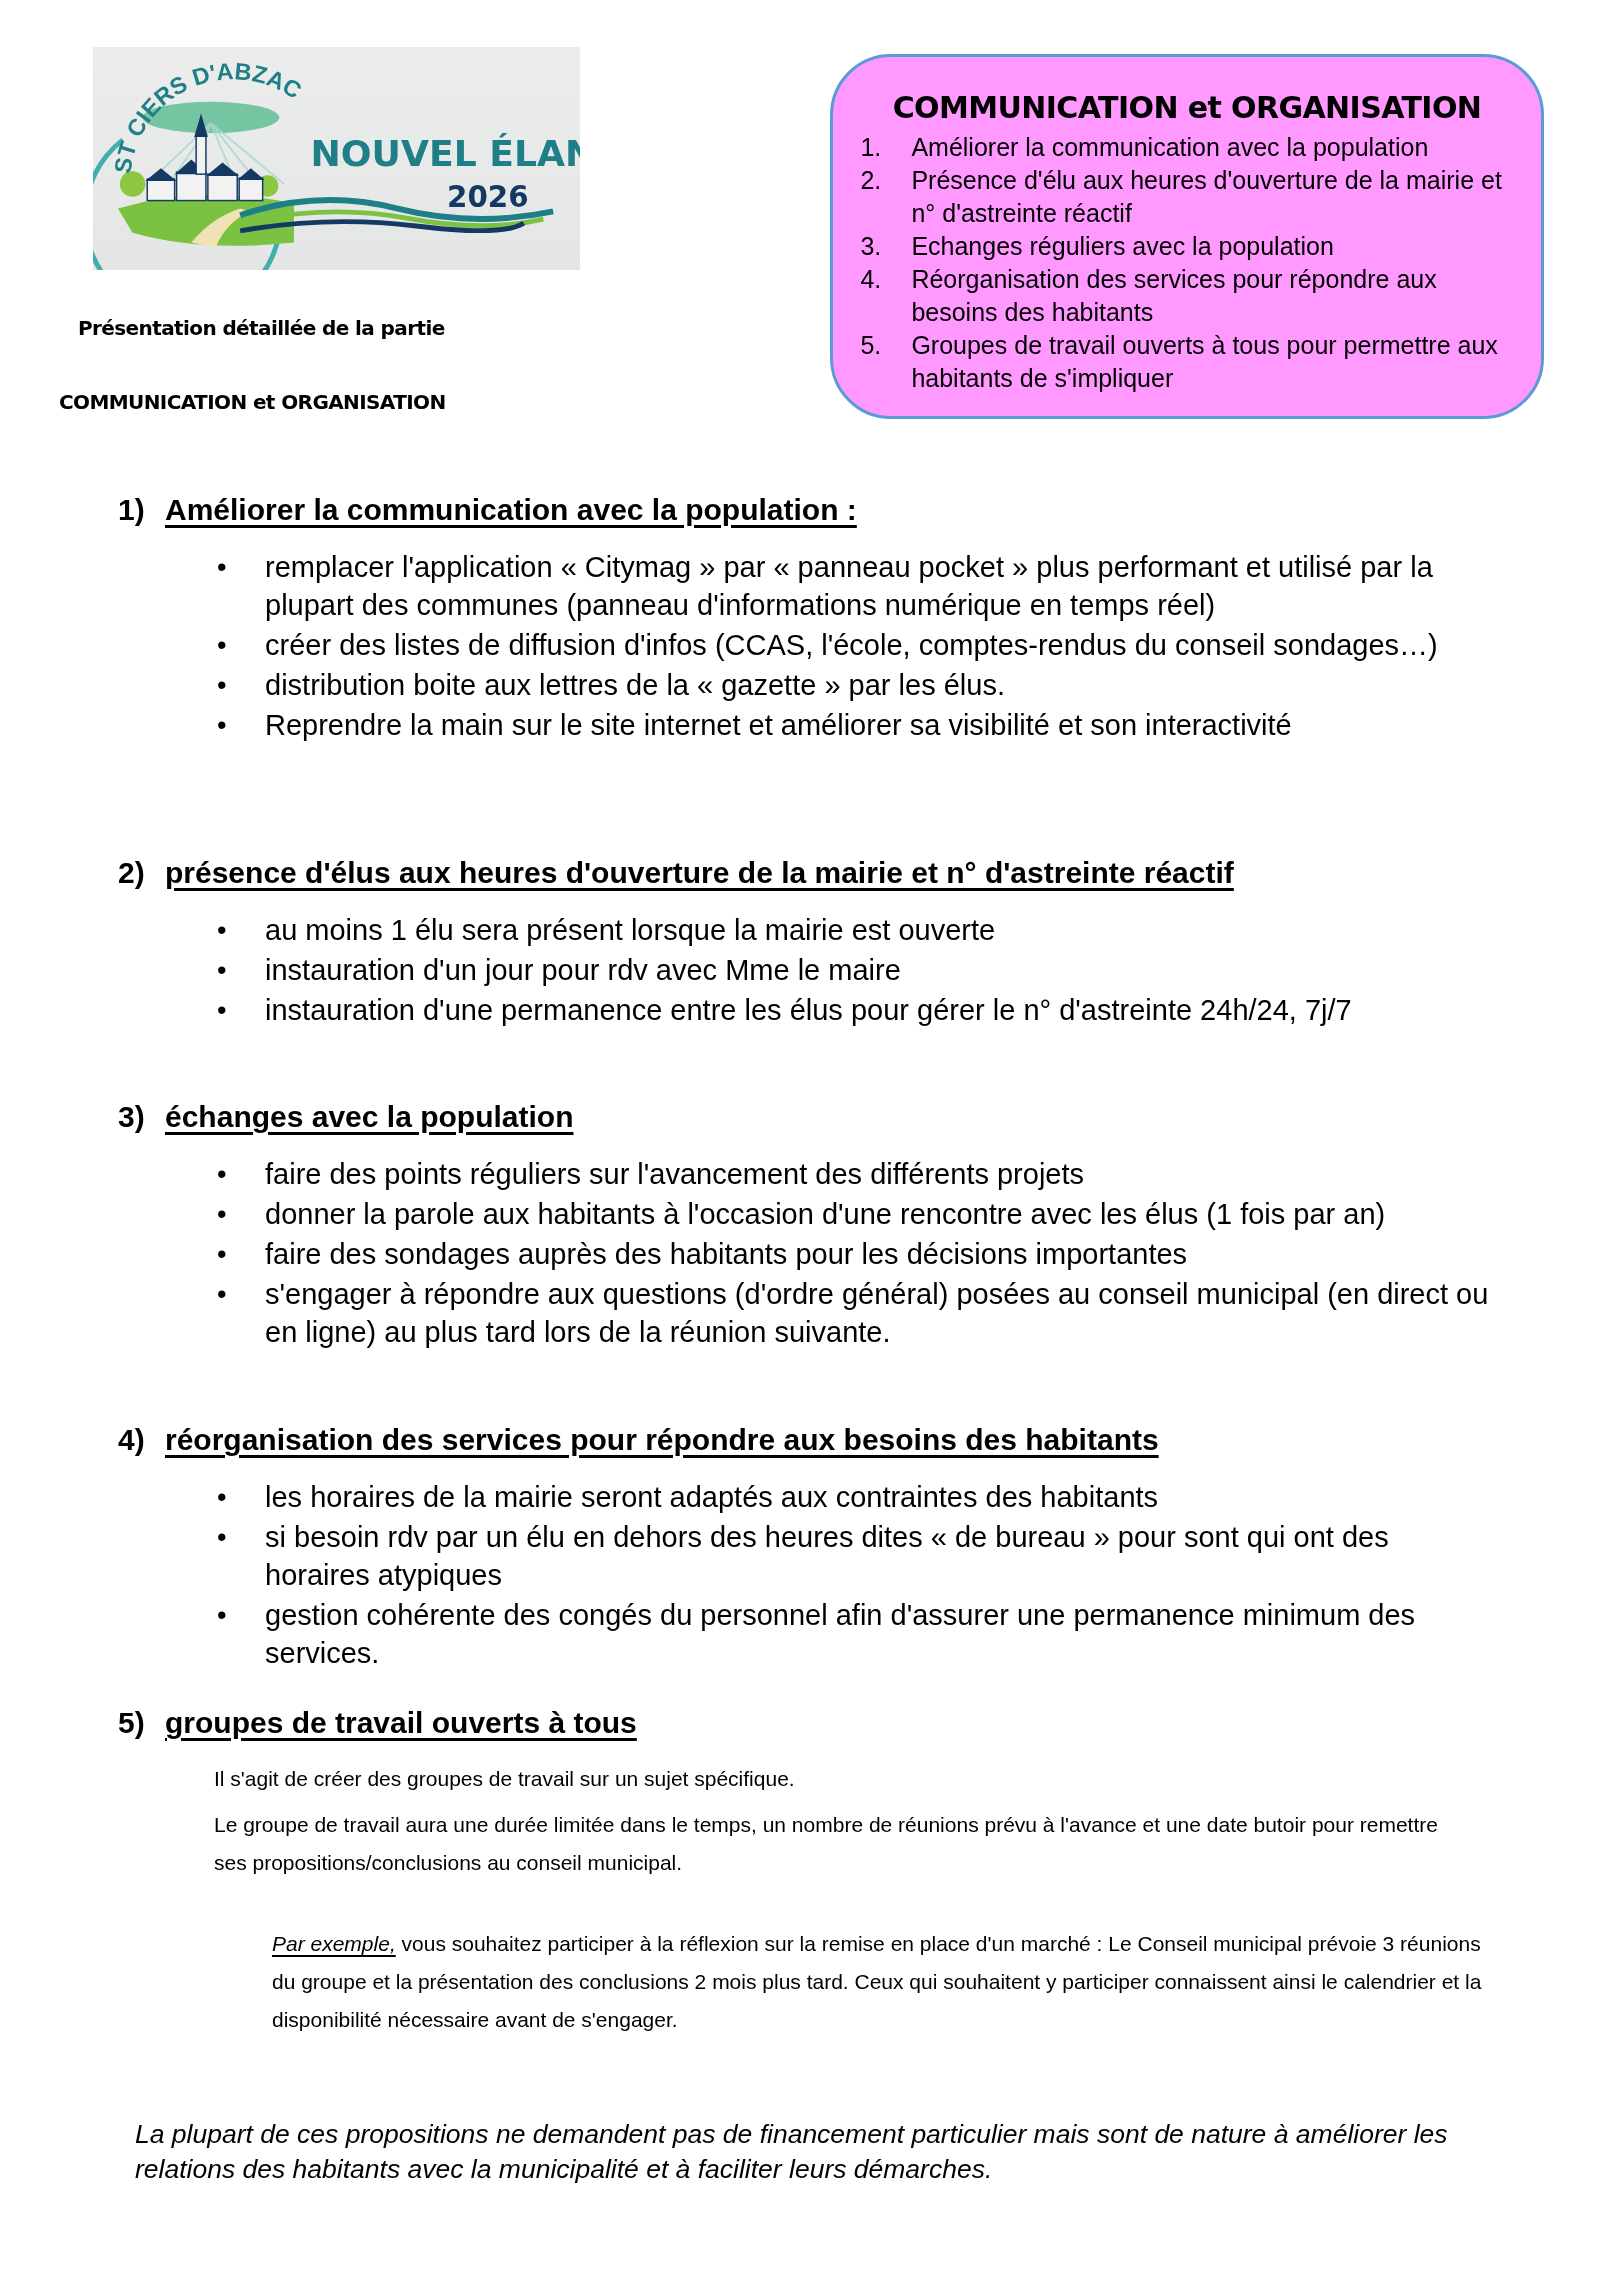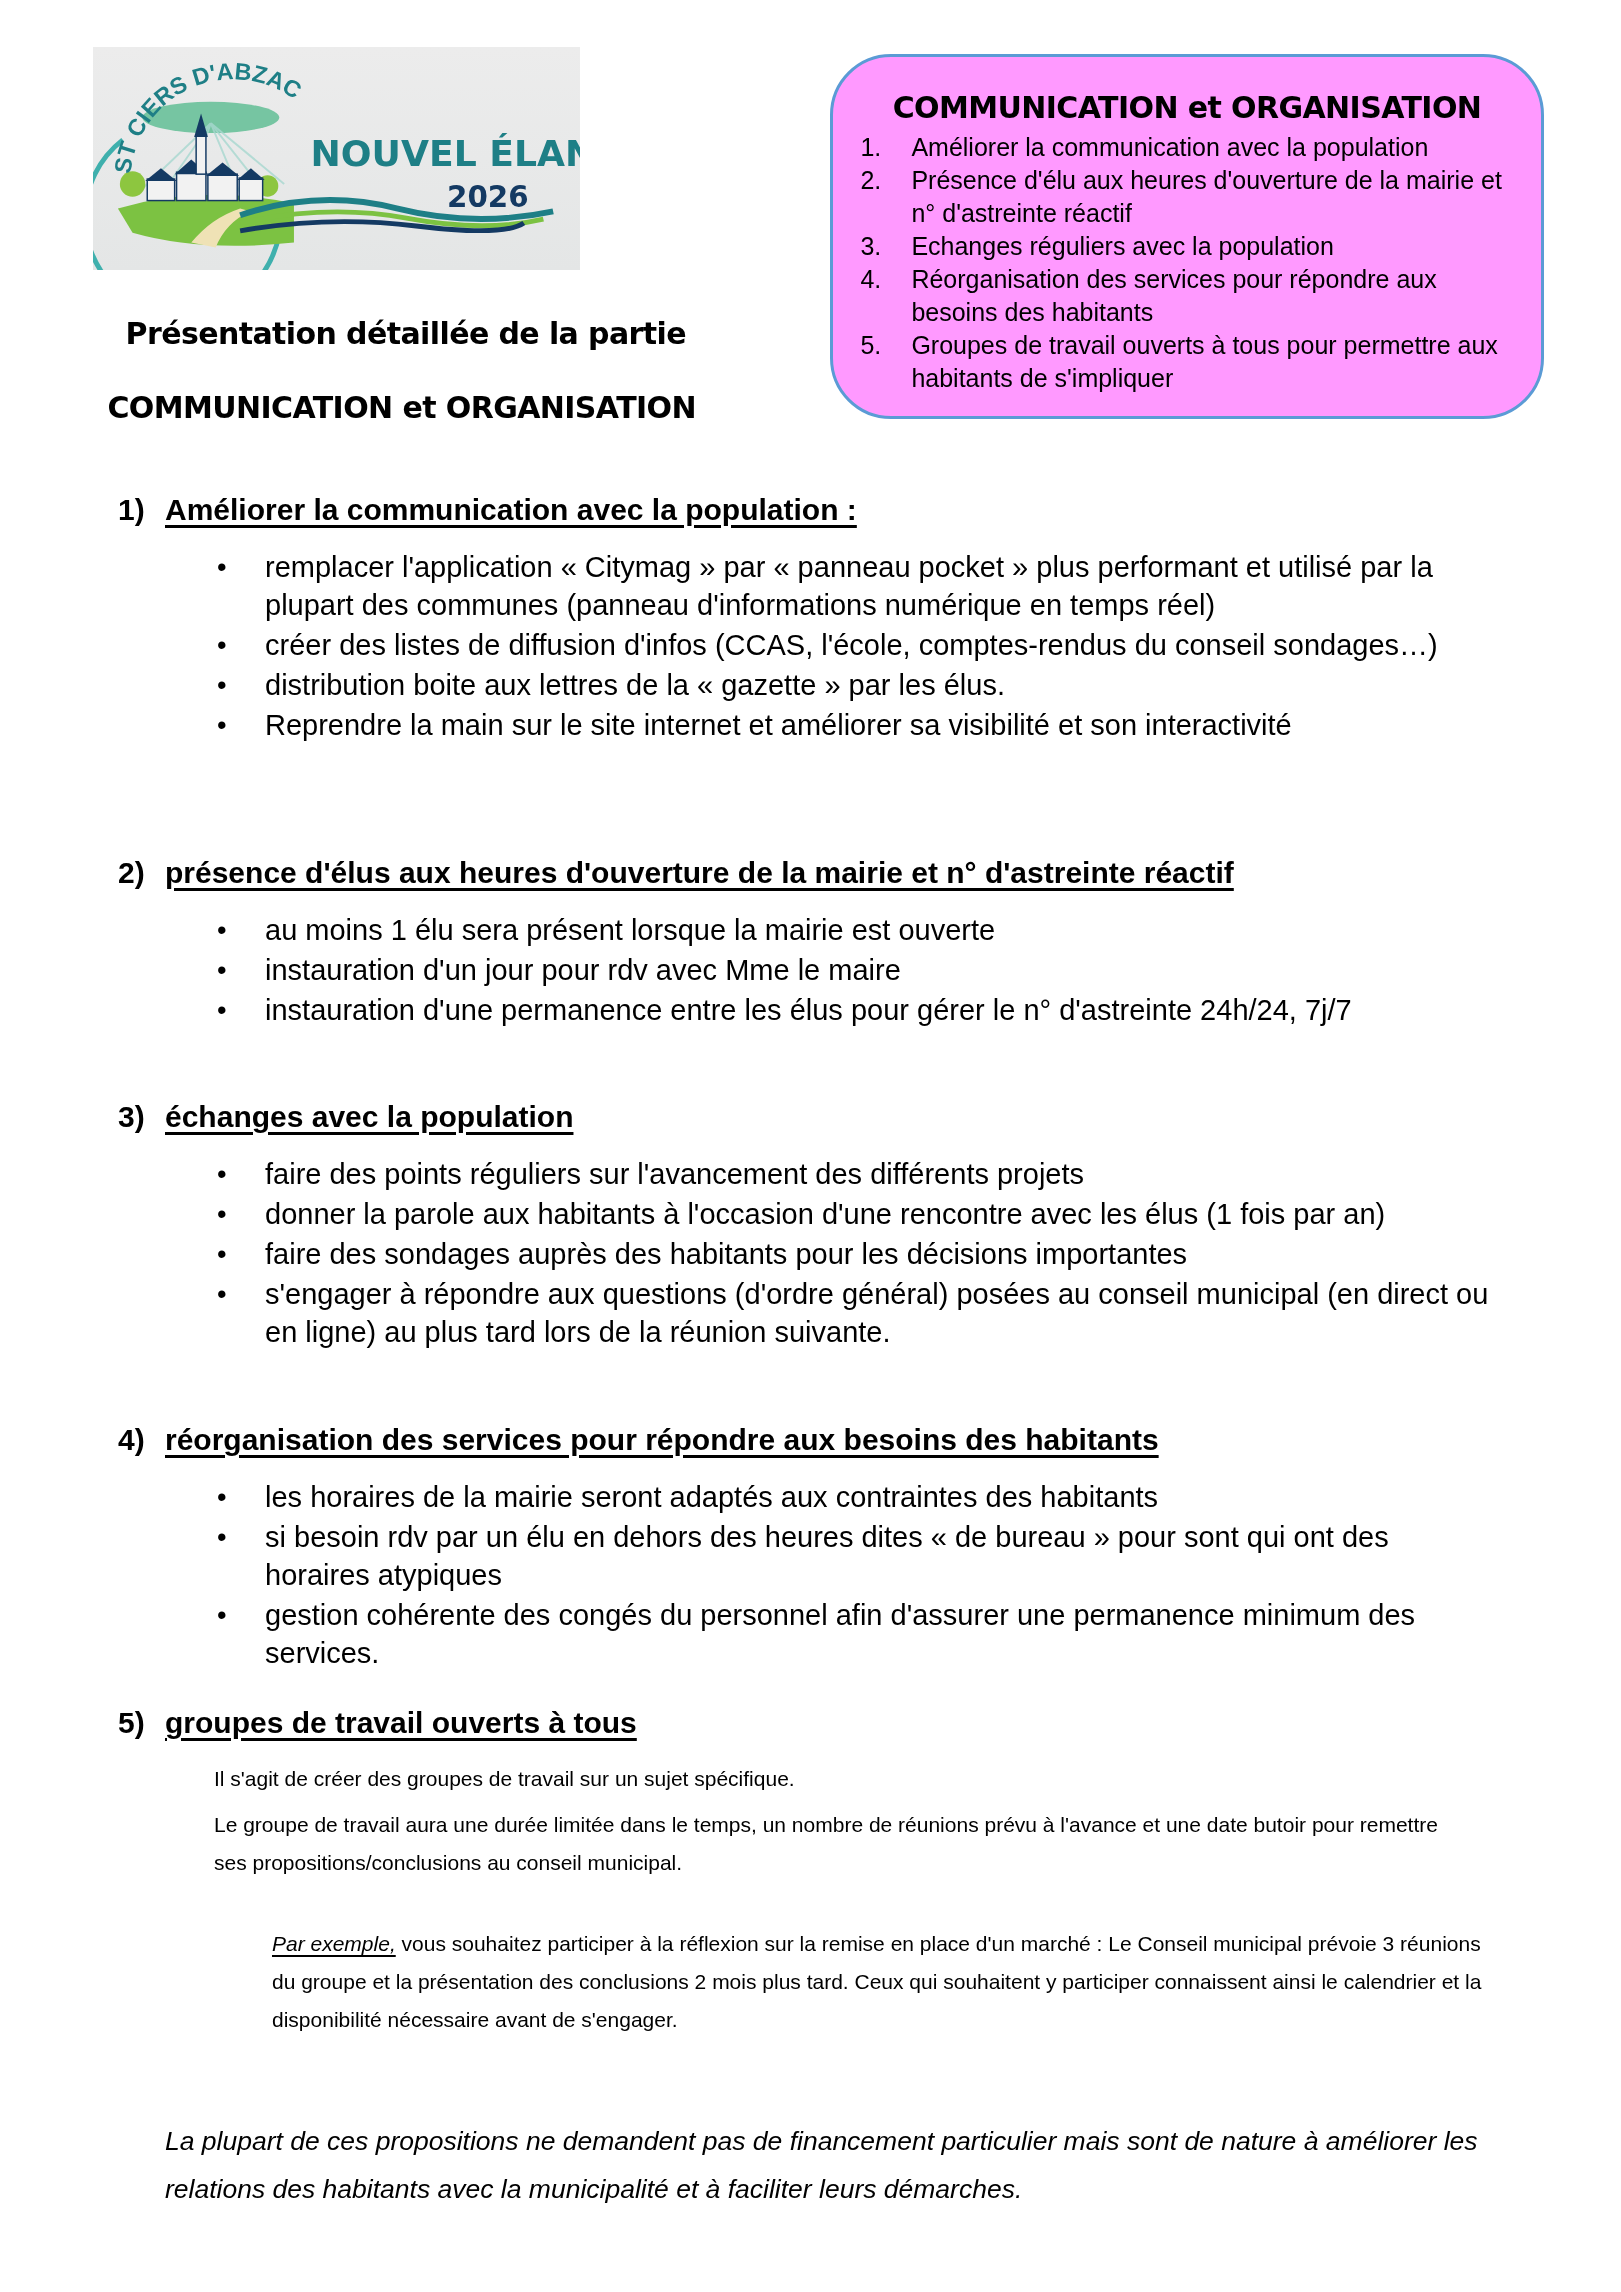--- a/index.html
+++ b/index.html
@@ -1,22 +1,22 @@
 <!DOCTYPE html>
 <html><head>
 <meta charset="utf-8">
 <style>
   html, body { margin: 0; padding: 0; background: #ffffff; }
   body { width: 1621px; height: 2293px; position: relative; overflow: hidden;
          font-family: "Liberation Sans", sans-serif; color: #000; }
   .logo { position: absolute; left: 93px; top: 47px; width: 487px; height: 223px;
           background: linear-gradient(180deg, #ececec 0%, #e4e6e6 100%); overflow: hidden; }
   .logo svg { display: block; }
-  .doc-title { position: absolute; left: 59px; width: 637px; text-align: right;
-               font-family: "DejaVu Sans", sans-serif; font-weight: bold; font-size: 30px;
+  .doc-title { position: absolute; left: 59px; width: 637px; text-align: left;
+               font-family: "DejaVu Sans", sans-serif; font-weight: bold; font-size: 20px;
                letter-spacing: -0.6px; }
   .doc-title.t1 { top: 316px; left: 78px; width: 608px; }
   .doc-title.t2 { top: 390px; }
   .summary-box { position: absolute; left: 830px; top: 54px; width: 714px; height: 365px;
                  background: #ff99ff; border: 3.9px solid #5b9bd5; border-radius: 61px;
                  box-sizing: border-box; overflow: hidden; }
   .summary-title { position: absolute; top: 33px; left: 0; width: 100%; text-align: center;
                    font-family: "DejaVu Sans", sans-serif; font-weight: bold; font-size: 30px;
                    letter-spacing: -0.6px; }
   .summary-list { position: absolute; top: 74px; left: 27.4px; right: 11.8px; margin: 0; padding: 0;
@@ -26,21 +26,21 @@
   .sec-head { position: absolute; left: 118px; font-weight: bold; font-size: 30px; white-space: nowrap; }
   .sec-head .sec-num { display: inline-block; width: 47px; }
   .sec-head .sec-title { text-decoration: underline; text-decoration-thickness: 2.9px; text-underline-offset: 4.9px; }
   .bullets { position: absolute; left: 221px; width: 1294px; margin: 0; padding: 0; list-style: none;
              font-size: 29px; line-height: 38px; }
   .bullets li { position: relative; padding-left: 44px; margin-bottom: 2px; }
   .bullets li .dot { position: absolute; left: -3.9px; top: 0; font-size: 27.4px; }
   .para { position: absolute; font-size: 21px; line-height: 38px; }
   .para u { text-decoration-thickness: 2px; text-underline-offset: 3.9px; }
   .footer-note { position: absolute; left: 135px; top: 2117px; width: 1372px; font-style: italic;
-                 font-size: 26.5px; line-height: 48px; margin-left: 30px; }
+                 font-size: 26.5px; line-height: 35px; }
 </style>
 </head>
 <body>
 
 <div class="logo">
   <svg width="487" height="223" viewBox="0 0 497 228">
     <defs>
       <path id="arcPath" d="M 38 130 A 105 105 0 0 1 200 50" fill="none"></path>
     </defs>
 

